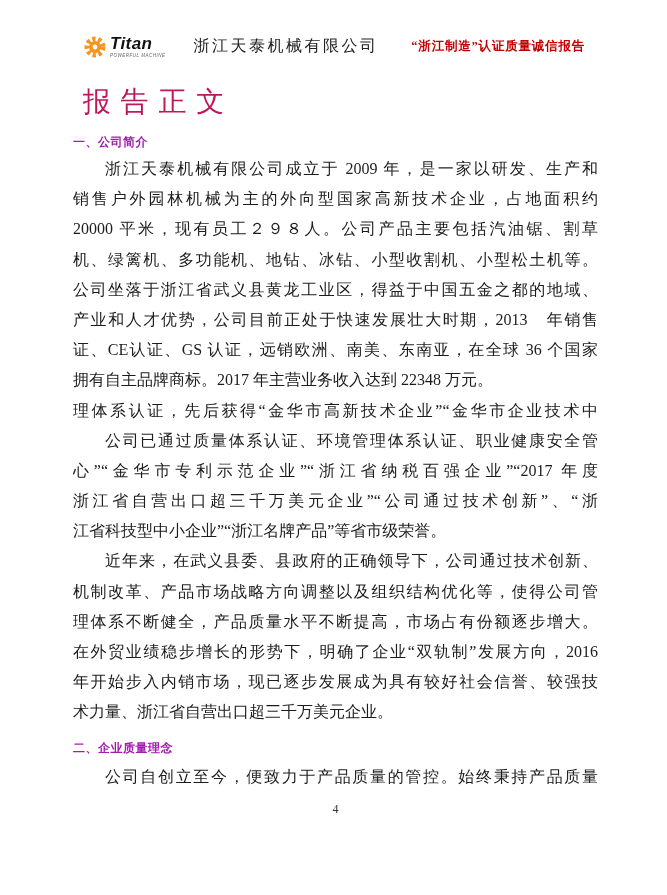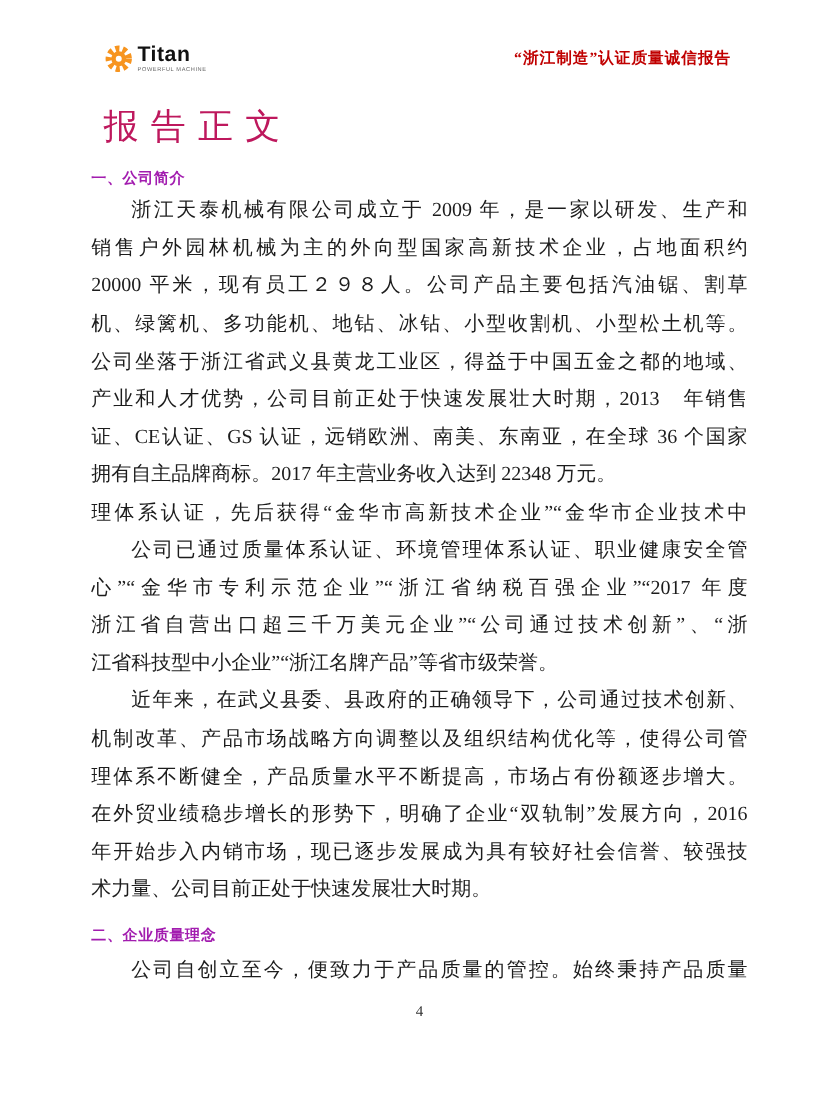--- a/index.html
+++ b/index.html
@@ -18,20 +18,21 @@
     display:flex;
     align-items:flex-end;
     height:38px;
   }
   .logo{
     display:flex;
     align-items:center;
     gap:4px;
     margin-left:11px;
     margin-bottom:2px;
+    font-style:italic;
   }
   .logo svg{width:22px;height:22px;display:block;}
   .logo-text{display:flex;flex-direction:column;line-height:1;}
   .brand{
     font-family:"Liberation Sans","DejaVu Sans",sans-serif;
     font-weight:bold;font-size:17px;letter-spacing:.4px;color:#111;
   }
   .tagline{
     font-family:"Liberation Sans","DejaVu Sans",sans-serif;
     font-size:4.5px;color:#666;letter-spacing:.5px;margin-top:1.5px;
@@ -103,20 +104,21 @@
       <svg viewBox="0 0 24 24" aria-hidden="true">
         <circle cx="12" cy="12" r="8" fill="none" stroke="#F7941E" stroke-width="7" stroke-dasharray="3.2 2.6"></circle>
         <circle cx="12" cy="12" r="6.5" fill="#F7941E"></circle>
         <circle cx="12" cy="12" r="2.6" fill="#ffffff"></circle>
       </svg>
       <div class="logo-text">
         <span class="brand">Titan</span>
         <span class="tagline">POWERFUL MACHINE</span>
       </div>
     </div>
+    <div class="company">浙江天泰机械有限公司</div>
     <div class="report-label">“浙江制造”认证质量诚信报告</div>
   </div>
 
   <h1 class="doc-title">报告正文</h1>
 
   <h2 class="sec-heading">一、公司简介</h2>
 
   <div class="para">
     <div class="line indent">浙江天泰机械有限公司成立于 2009 年，是一家以研发、生产和</div>
     <div class="line">销售户外园林机械为主的外向型国家高新技术企业，占地面积约</div>
@@ -135,21 +137,21 @@
     <div class="line">浙江省自营出口超三千万美元企业”“公司通过技术创新”、“浙</div>
     <div class="line end">江省科技型中小企业”“浙江名牌产品”等省市级荣誉。</div>
   </div>
 
   <div class="para">
     <div class="line indent">近年来，在武义县委、县政府的正确领导下，公司通过技术创新、</div>
     <div class="line">机制改革、产品市场战略方向调整以及组织结构优化等，使得公司管</div>
     <div class="line">理体系不断健全，产品质量水平不断提高，市场占有份额逐步增大。</div>
     <div class="line">在外贸业绩稳步增长的形势下，明确了企业“双轨制”发展方向，2016</div>
     <div class="line">年开始步入内销市场，现已逐步发展成为具有较好社会信誉、较强技</div>
-    <div class="line end">术力量、公司目前正处于快速发展壮大时期。</div>
+    <div class="line end">术力量、浙江省自营出口超三千万美元企业。</div>
   </div>
 
   <h2 class="sec-heading second">二、企业质量理念</h2>
 
   <div class="para">
     <div class="line indent">公司自创立至今，便致力于产品质量的管控。始终秉持产品质量</div>
   </div>
 
   <div class="page-number">4</div>
 

